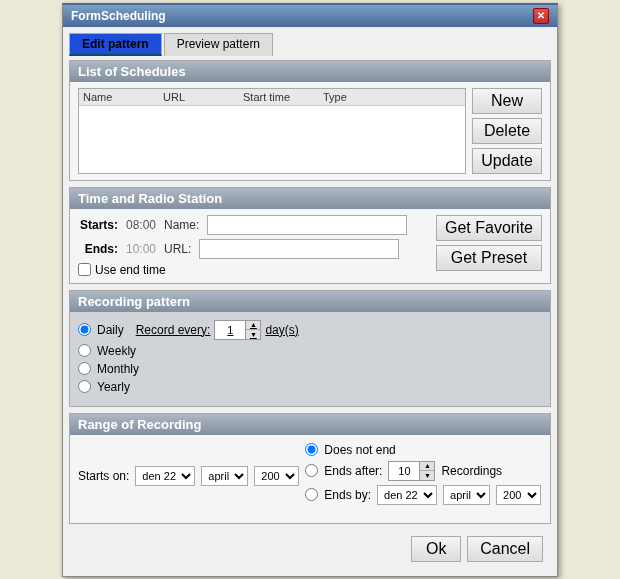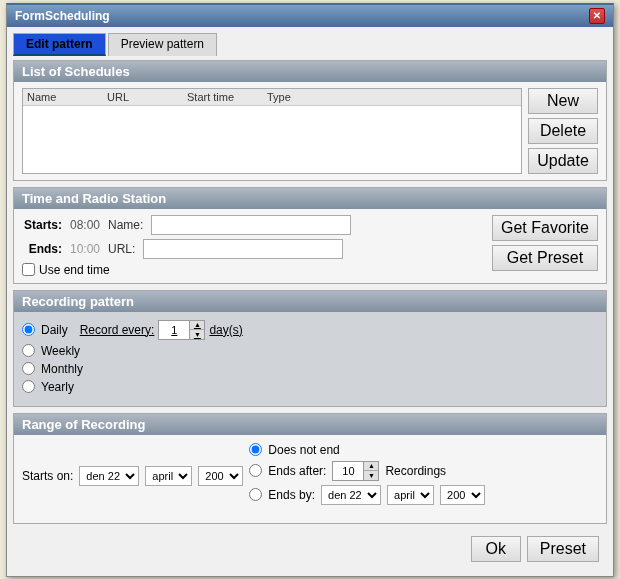--- a/index.html
+++ b/index.html
@@ -8,21 +8,21 @@
       font-size: 12px;
       background: #ece9d8;
       display: flex;
       justify-content: center;
       align-items: center;
       width: 620px;
       height: 579px;
       overflow: hidden;
     }
     .window {
-      width: 608px;
+      width: 496px;
       background: #f0f0f0;
       border: 1px solid #888;
       border-top: 2px solid #4a6a9a;
       box-shadow: 2px 2px 6px rgba(0,0,0,0.4);
     }
     .titlebar {
       background: linear-gradient(to bottom, #7aa0c4 0%, #4a6a9a 100%);
       color: white;
       padding: 4px 8px;
       font-size: 12px;
@@ -429,16 +429,16 @@
                 <option>200:</option>
               </select>
             </div>
           </div>
         </div>
       </div>
     </div>
 
     <div class="bottom-bar">
       <button class="btn btn-ok">Ok</button>
-      <button class="btn btn-cancel">Preset</button>
+      <button class="btn btn-cancel">Cancel</button>
     </div>
   </div>
 </div>
 
 </body></html>

